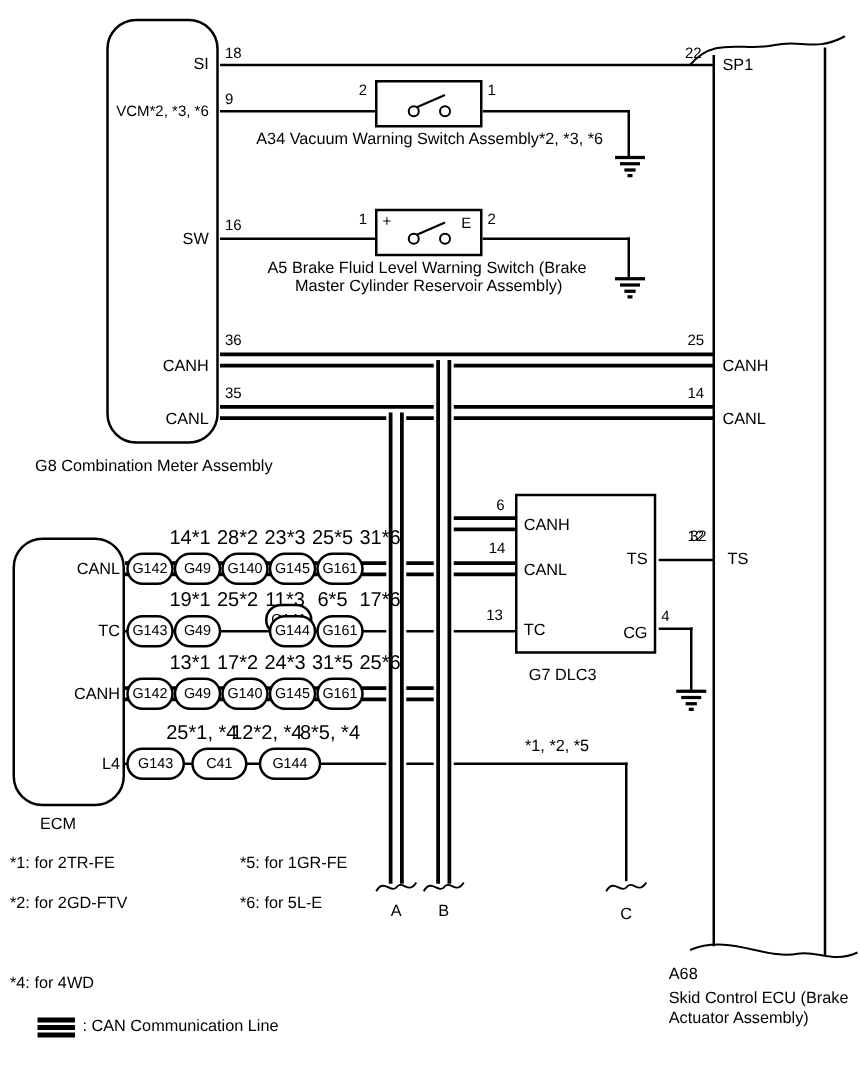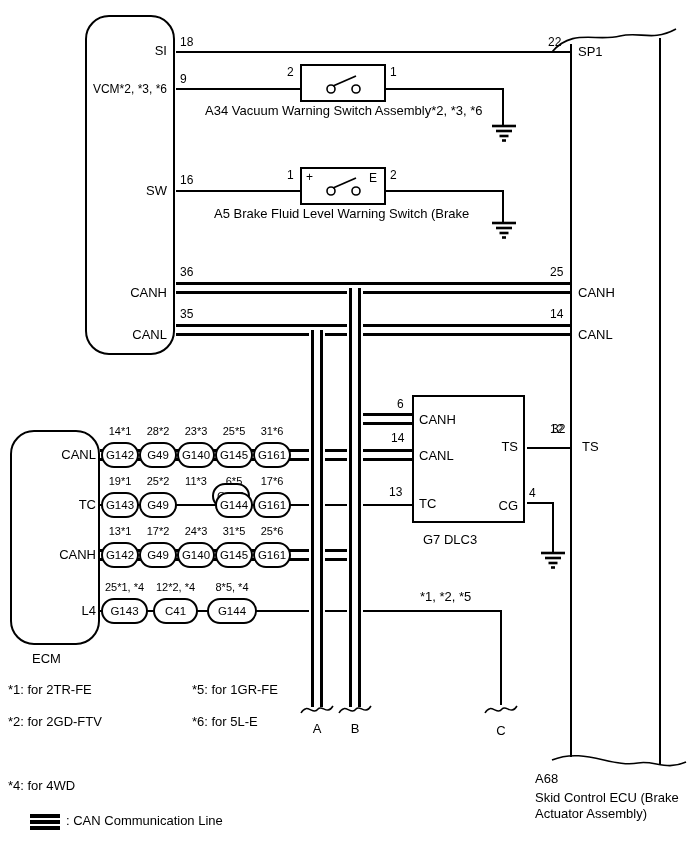--- a/index.html
+++ b/index.html
@@ -15,22 +15,22 @@
   .rbox  { position:absolute; box-sizing:border-box; border:2px solid #000; background:#fff;
            border-radius:24px; z-index:2; }
   .lbl   { position:absolute; font-size:13px; line-height:14px; white-space:nowrap; z-index:6; }
   .pin   { position:absolute; font-size:12px; line-height:13px; white-space:nowrap; z-index:6; }
   .rt    { text-align:right; }
   .ctr   { text-align:center; }
   .oval  { position:absolute; width:38px; height:26px; box-sizing:border-box;
            border:2px solid #000; border-radius:13px; background:#fff; z-index:5;
            display:flex; align-items:center; justify-content:center;
            font-size:11.5px; }
-  .pinlbl{ position:absolute; width:38px; text-align:center; font-size:11px;
-           line-height:12px; white-space:nowrap; z-index:5; }
+  .pinlbl{ position:absolute; width:38px; text-align:center; font-size:16px;
+           line-height:12px; white-space:nowrap; z-index:5;margin-left:32px; }
   svg.ovl{ position:absolute; left:0; top:0; z-index:3; pointer-events:none; }
   .legbar{ position:absolute; width:30px; height:4px; background:#000; z-index:1; }
 </style>
 </head>
 <body>
 
 <div id="stage">
 
   <div class="wire" style="left:176px; top:51px;  width:395px; height:2px;"></div>
   <div class="wire" style="left:176px; top:88px;  width:124px; height:2px;"></div>
@@ -110,30 +110,32 @@
   <div class="lbl rt" style="left:87px; top:44px;  width:80px;">SI</div>
   <div class="lbl rt" style="left:85px; top:82px;  width:82px; font-size:12px;">VCM*2, *3, *6</div>
   <div class="lbl rt" style="left:87px; top:184px; width:80px;">SW</div>
   <div class="lbl rt" style="left:87px; top:286px; width:80px;">CANH</div>
   <div class="lbl rt" style="left:87px; top:328px; width:80px;">CANL</div>
   <div class="pin" style="left:180px; top:36px;">18</div>
   <div class="pin" style="left:180px; top:73px;">9</div>
   <div class="pin" style="left:180px; top:174px;">16</div>
   <div class="pin" style="left:180px; top:266px;">36</div>
   <div class="pin" style="left:180px; top:308px;">35</div>
+  <div class="lbl" style="left:28px; top:366px;">G8   Combination Meter Assembly</div>
 
   <div class="pin" style="left:287px; top:66px;">2</div>
   <div class="pin" style="left:390px; top:66px;">1</div>
   <div class="lbl" style="left:205px; top:104px;">A34   Vacuum Warning Switch Assembly*2, *3, *6</div>
 
   <div class="pin" style="left:287px; top:169px;">1</div>
   <div class="pin" style="left:390px; top:169px;">2</div>
   <div class="pin" style="left:306px; top:171px;">+</div>
   <div class="pin" style="left:369px; top:172px;">E</div>
   <div class="lbl" style="left:214px; top:207px;">A5   Brake Fluid Level Warning Switch (Brake</div>
+  <div class="lbl" style="left:236px; top:222px;">Master Cylinder Reservoir Assembly)</div>
 
   <div class="pin" style="left:548px; top:36px;">22</div>
   <div class="lbl" style="left:578px; top:45px;">SP1</div>
   <div class="pin" style="left:550px; top:266px;">25</div>
   <div class="lbl" style="left:578px; top:286px;">CANH</div>
   <div class="pin" style="left:550px; top:308px;">14</div>
   <div class="lbl" style="left:578px; top:328px;">CANL</div>
   <div class="pin" style="left:552px; top:423px;">32</div>
   <div class="lbl" style="left:582px; top:440px;">TS</div>
   <div class="lbl" style="left:535px; top:772px;">A68</div>

